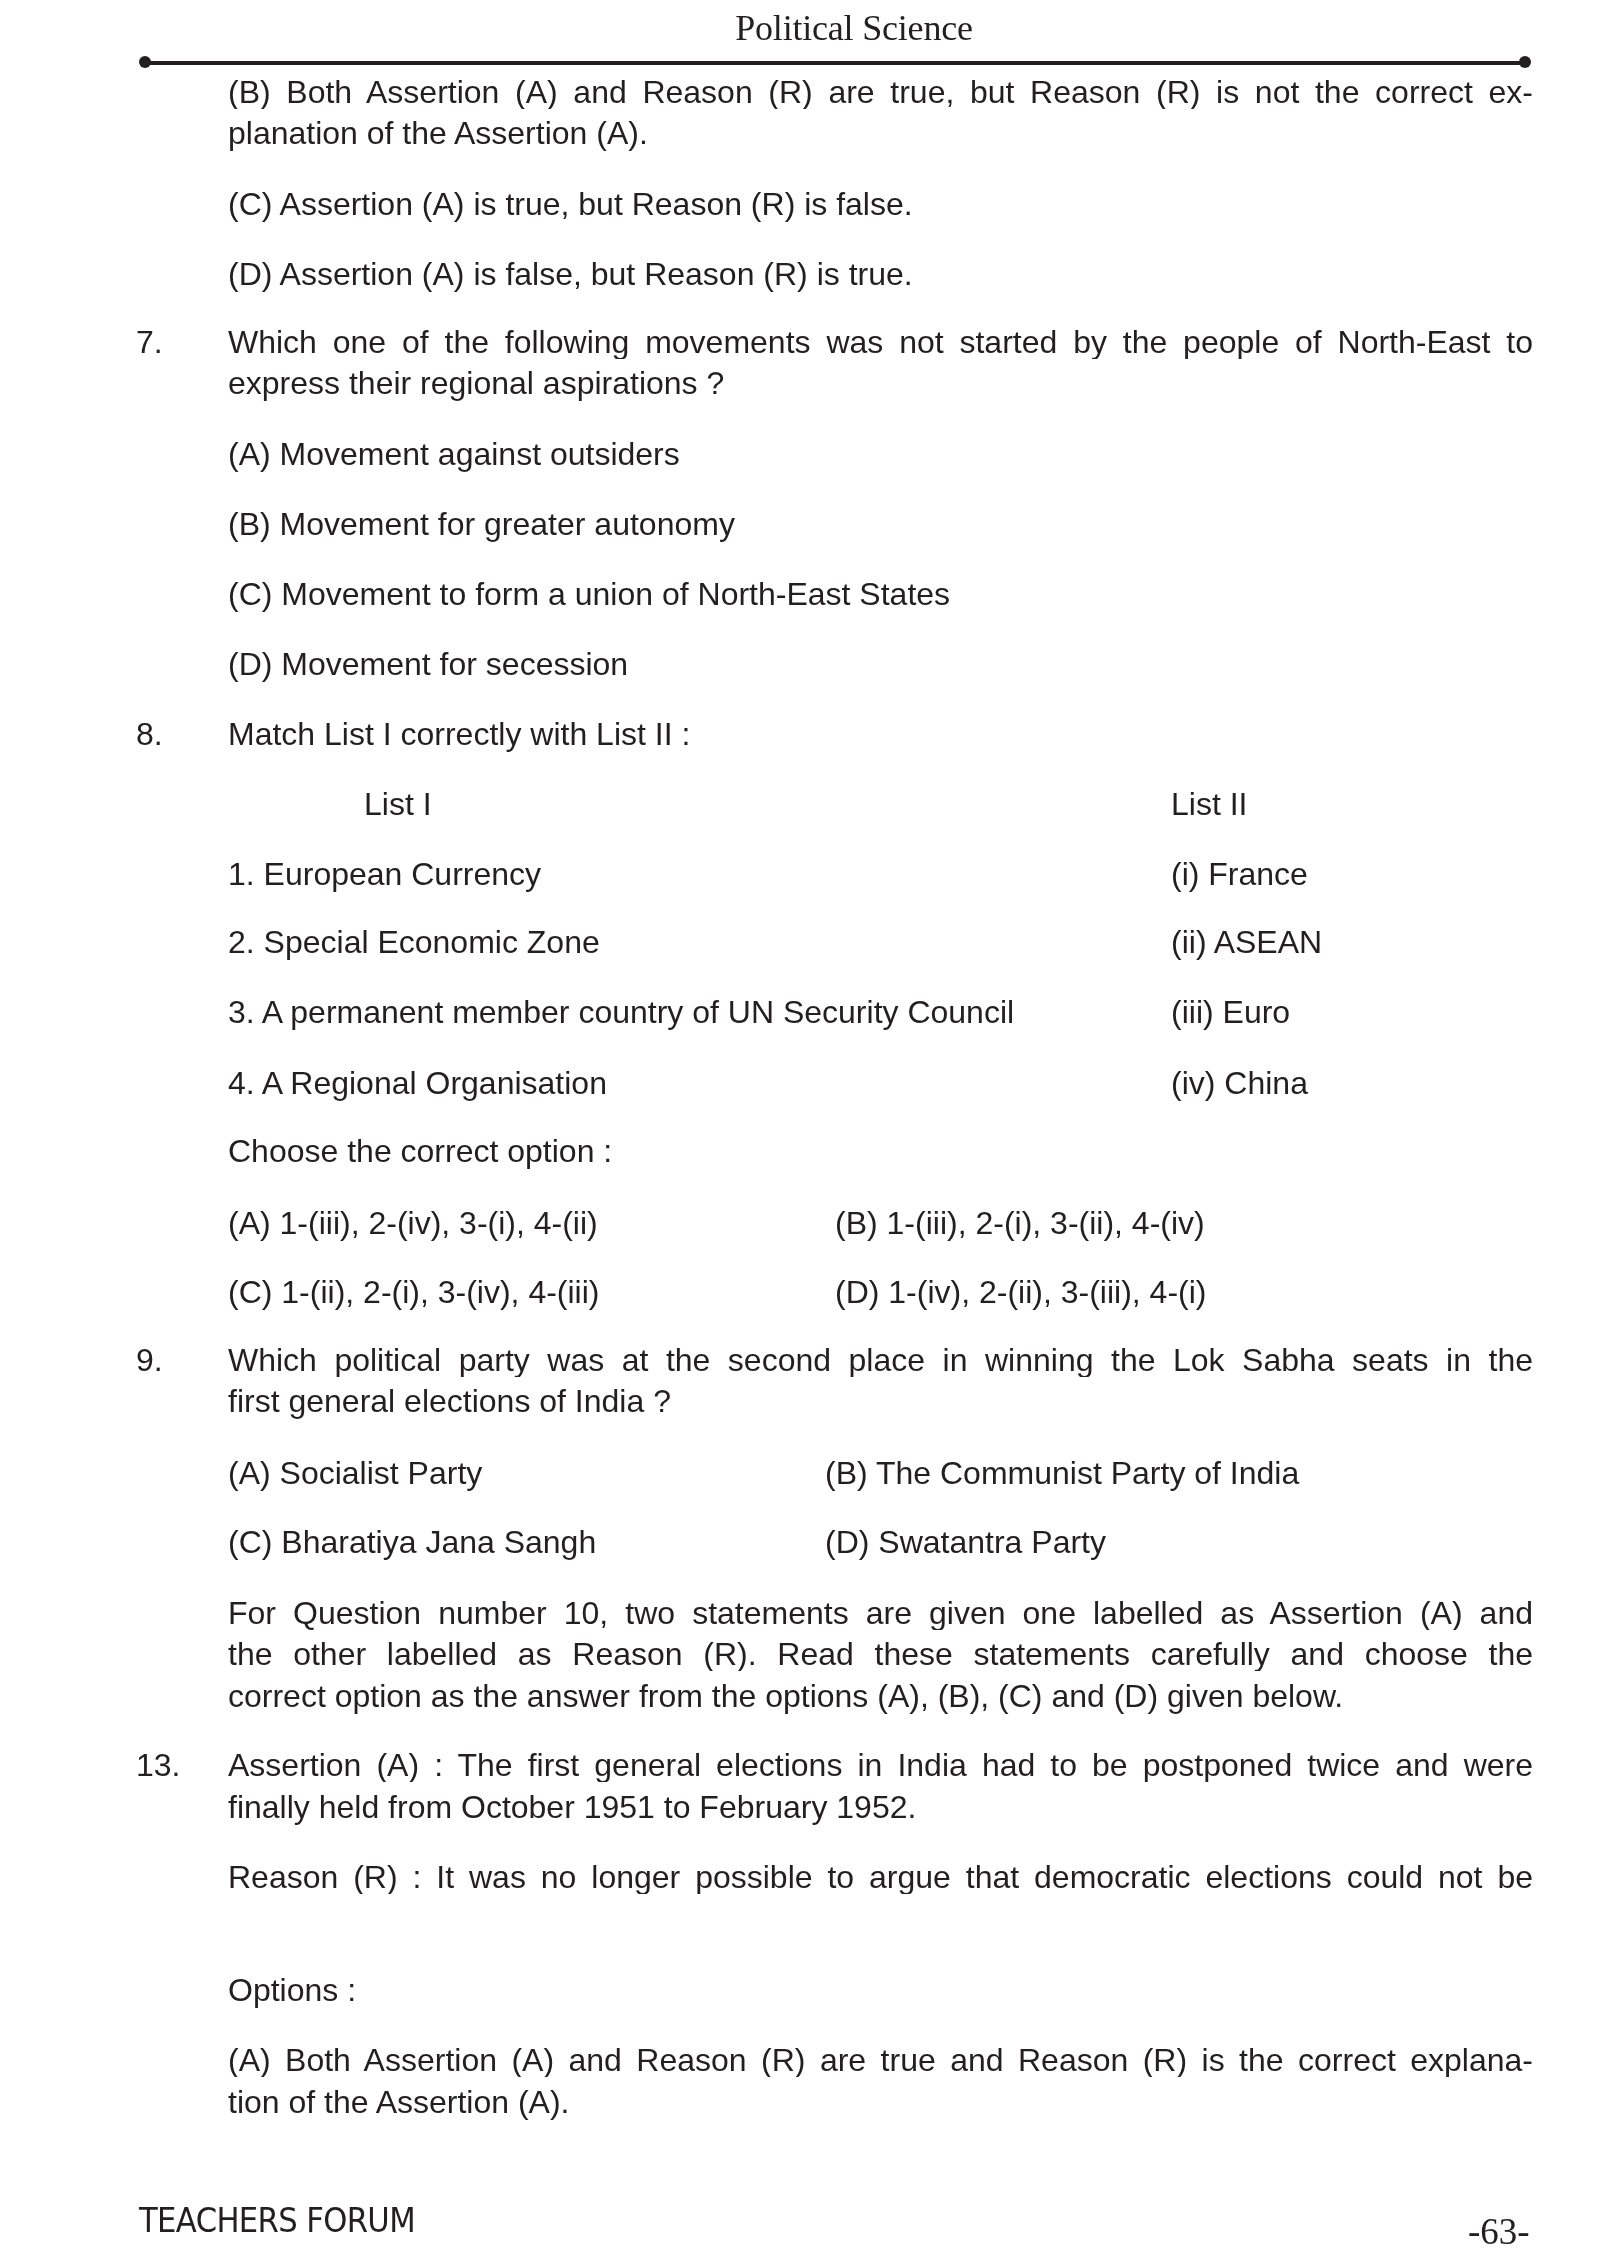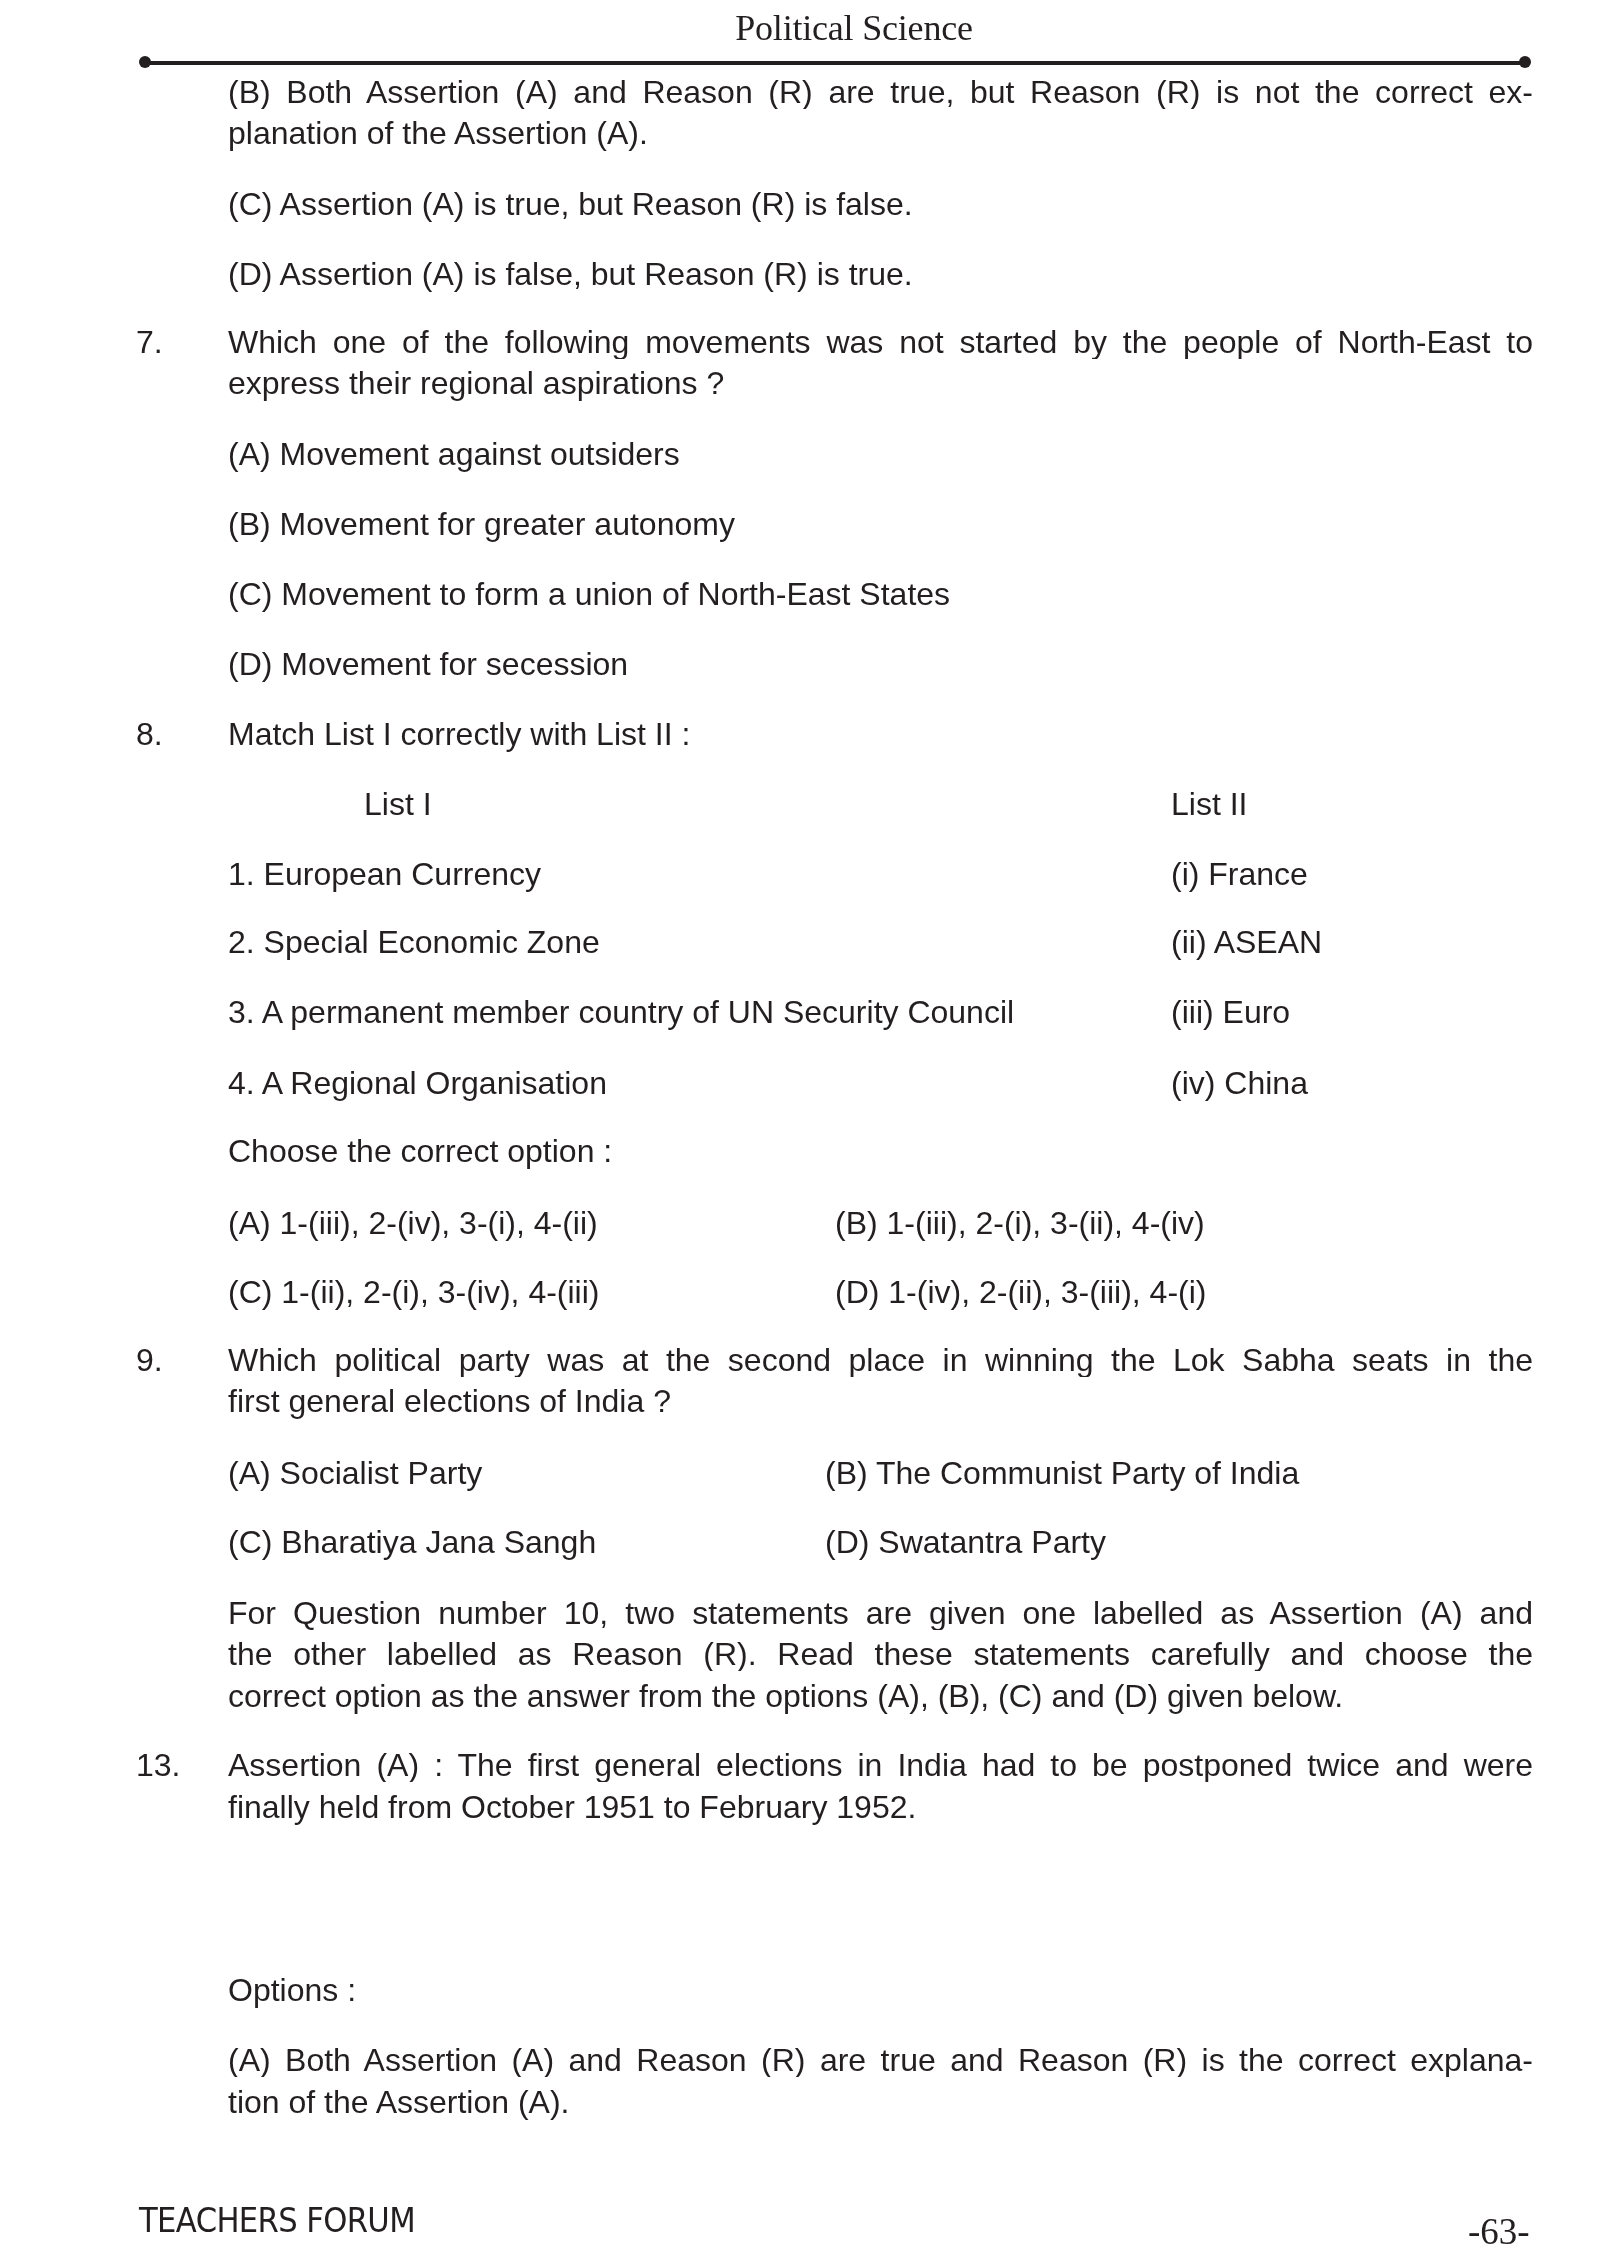--- a/index.html
+++ b/index.html
@@ -88,20 +88,21 @@
   <div class="ln c1" style="top:1526px">(C) Bharatiya Jana Sangh</div>
   <div class="ln c9b" style="top:1526px">(D) Swatantra Party</div>
 
   <div class="ln c1 just" style="top:1597px">For Question number 10, two statements are given one labelled as Assertion (A) and</div>
   <div class="ln c1 just" style="top:1638px">the other labelled as Reason (R). Read these statements carefully and choose the</div>
   <div class="ln c1" style="top:1680px">correct option as the answer from the options (A), (B), (C) and (D) given below.</div>
 
   <div class="qnum" style="top:1749px">13.</div>
   <div class="ln c1 just" style="top:1749px">Assertion (A) : The first general elections in India had to be postponed twice and were</div>
   <div class="ln c1" style="top:1791px">finally held from October 1951 to February 1952.</div>
+  <div class="ln c1 just" style="top:1861px">Reason (R) : It was no longer possible to argue that democratic elections could not be</div>
   <div class="ln c1" style="top:1974px">Options :</div>
   <div class="ln c1 just" style="top:2044px">(A) Both Assertion (A) and Reason (R) are true and Reason (R) is the correct explana-</div>
   <div class="ln c1" style="top:2086px">tion of the Assertion (A).</div>
 
   <div class="footer-left">TEACHERS FORUM</div>
   <div class="footer-right">-63-</div>
 </div>
 
 
 </body></html>

